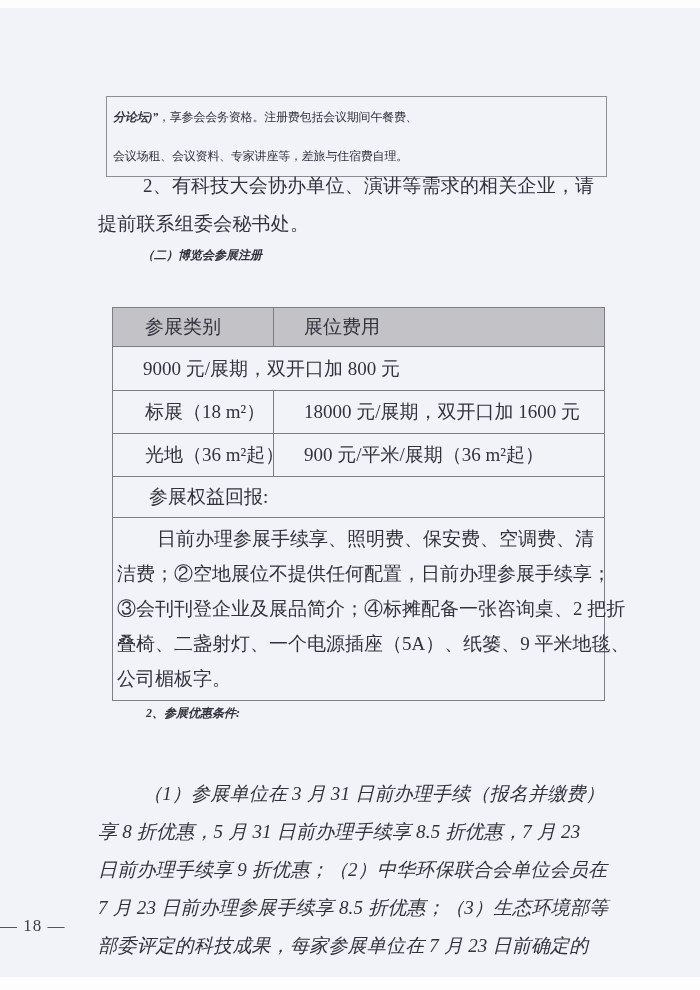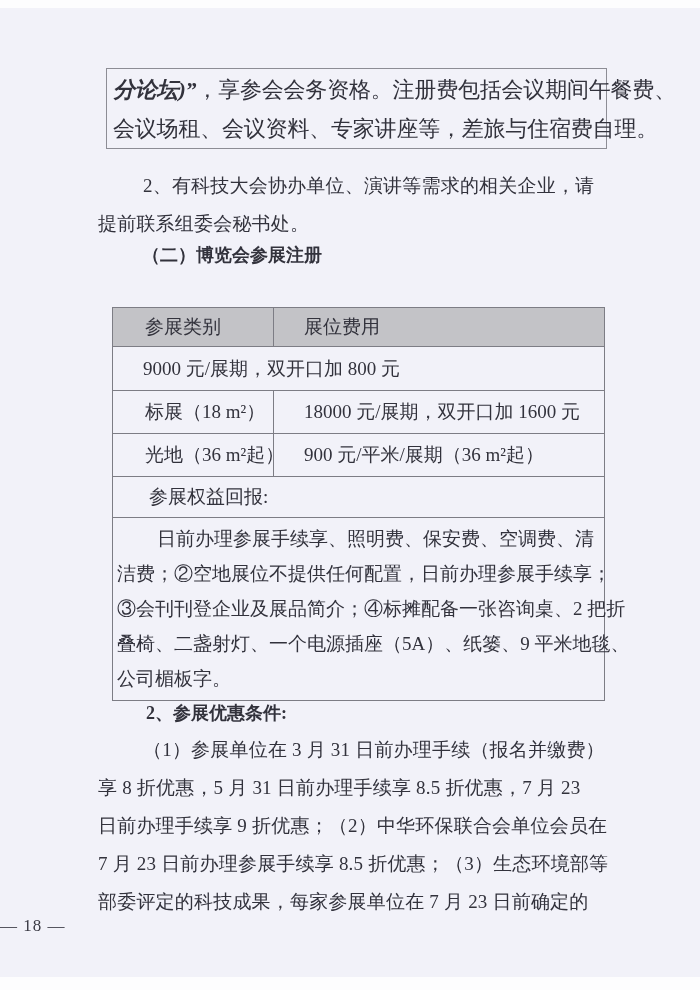--- a/index.html
+++ b/index.html
@@ -14,39 +14,39 @@
     position:relative;width:700px;height:990px;
     background:#f2f2f9;
   }
   .edge-top{position:absolute;top:0;left:0;width:700px;height:8px;background:#fdfdfe;}
   .edge-bottom{position:absolute;bottom:0;left:0;width:700px;height:13px;background:#fdfdfe;}
 
   .line{white-space:nowrap;}
 
   
   .quote-box{
-    position:absolute;left:106px;top:68px;width:501px;height:81px;
+    position:absolute;left:106px;top:96px;width:501px;height:81px;
     box-sizing:border-box;border:1px solid #8d8d95;
     padding:1px 6px 0 6px;
-    font-size:22px;line-height:39px;letter-spacing:-0.2px;
+    font-size:12px;line-height:39px;letter-spacing:-0.2px;
   }
   .quote-lead{font-weight:700;font-style:italic;}
 
   
   .para{
     position:absolute;left:98px;width:512px;
     font-size:19px;line-height:38px;letter-spacing:0.2px;
   }
   .para .indent{padding-left:45px;}
   .p-contact{top:167px;}
-  .p-discount{top:731px;}
+  .p-discount{top:775px;font-style:italic;}
 
   .heading{
     position:absolute;left:146px;
-    font-size:18px;font-weight:700;line-height:30px;white-space:nowrap;
+    font-size:12px;font-weight:700;line-height:30px;white-space:nowrap;font-style:italic;
   }
   .h-section{top:240px;left:142px;}
   .h-fees{top:279px;margin-top:28px;}
   .h-discount{top:698px;}
 
   
   .tbl{
     position:absolute;left:112px;top:307px;width:493px;
     box-sizing:border-box;border:1px solid #7d7d85;
     font-size:19px;background:transparent;

